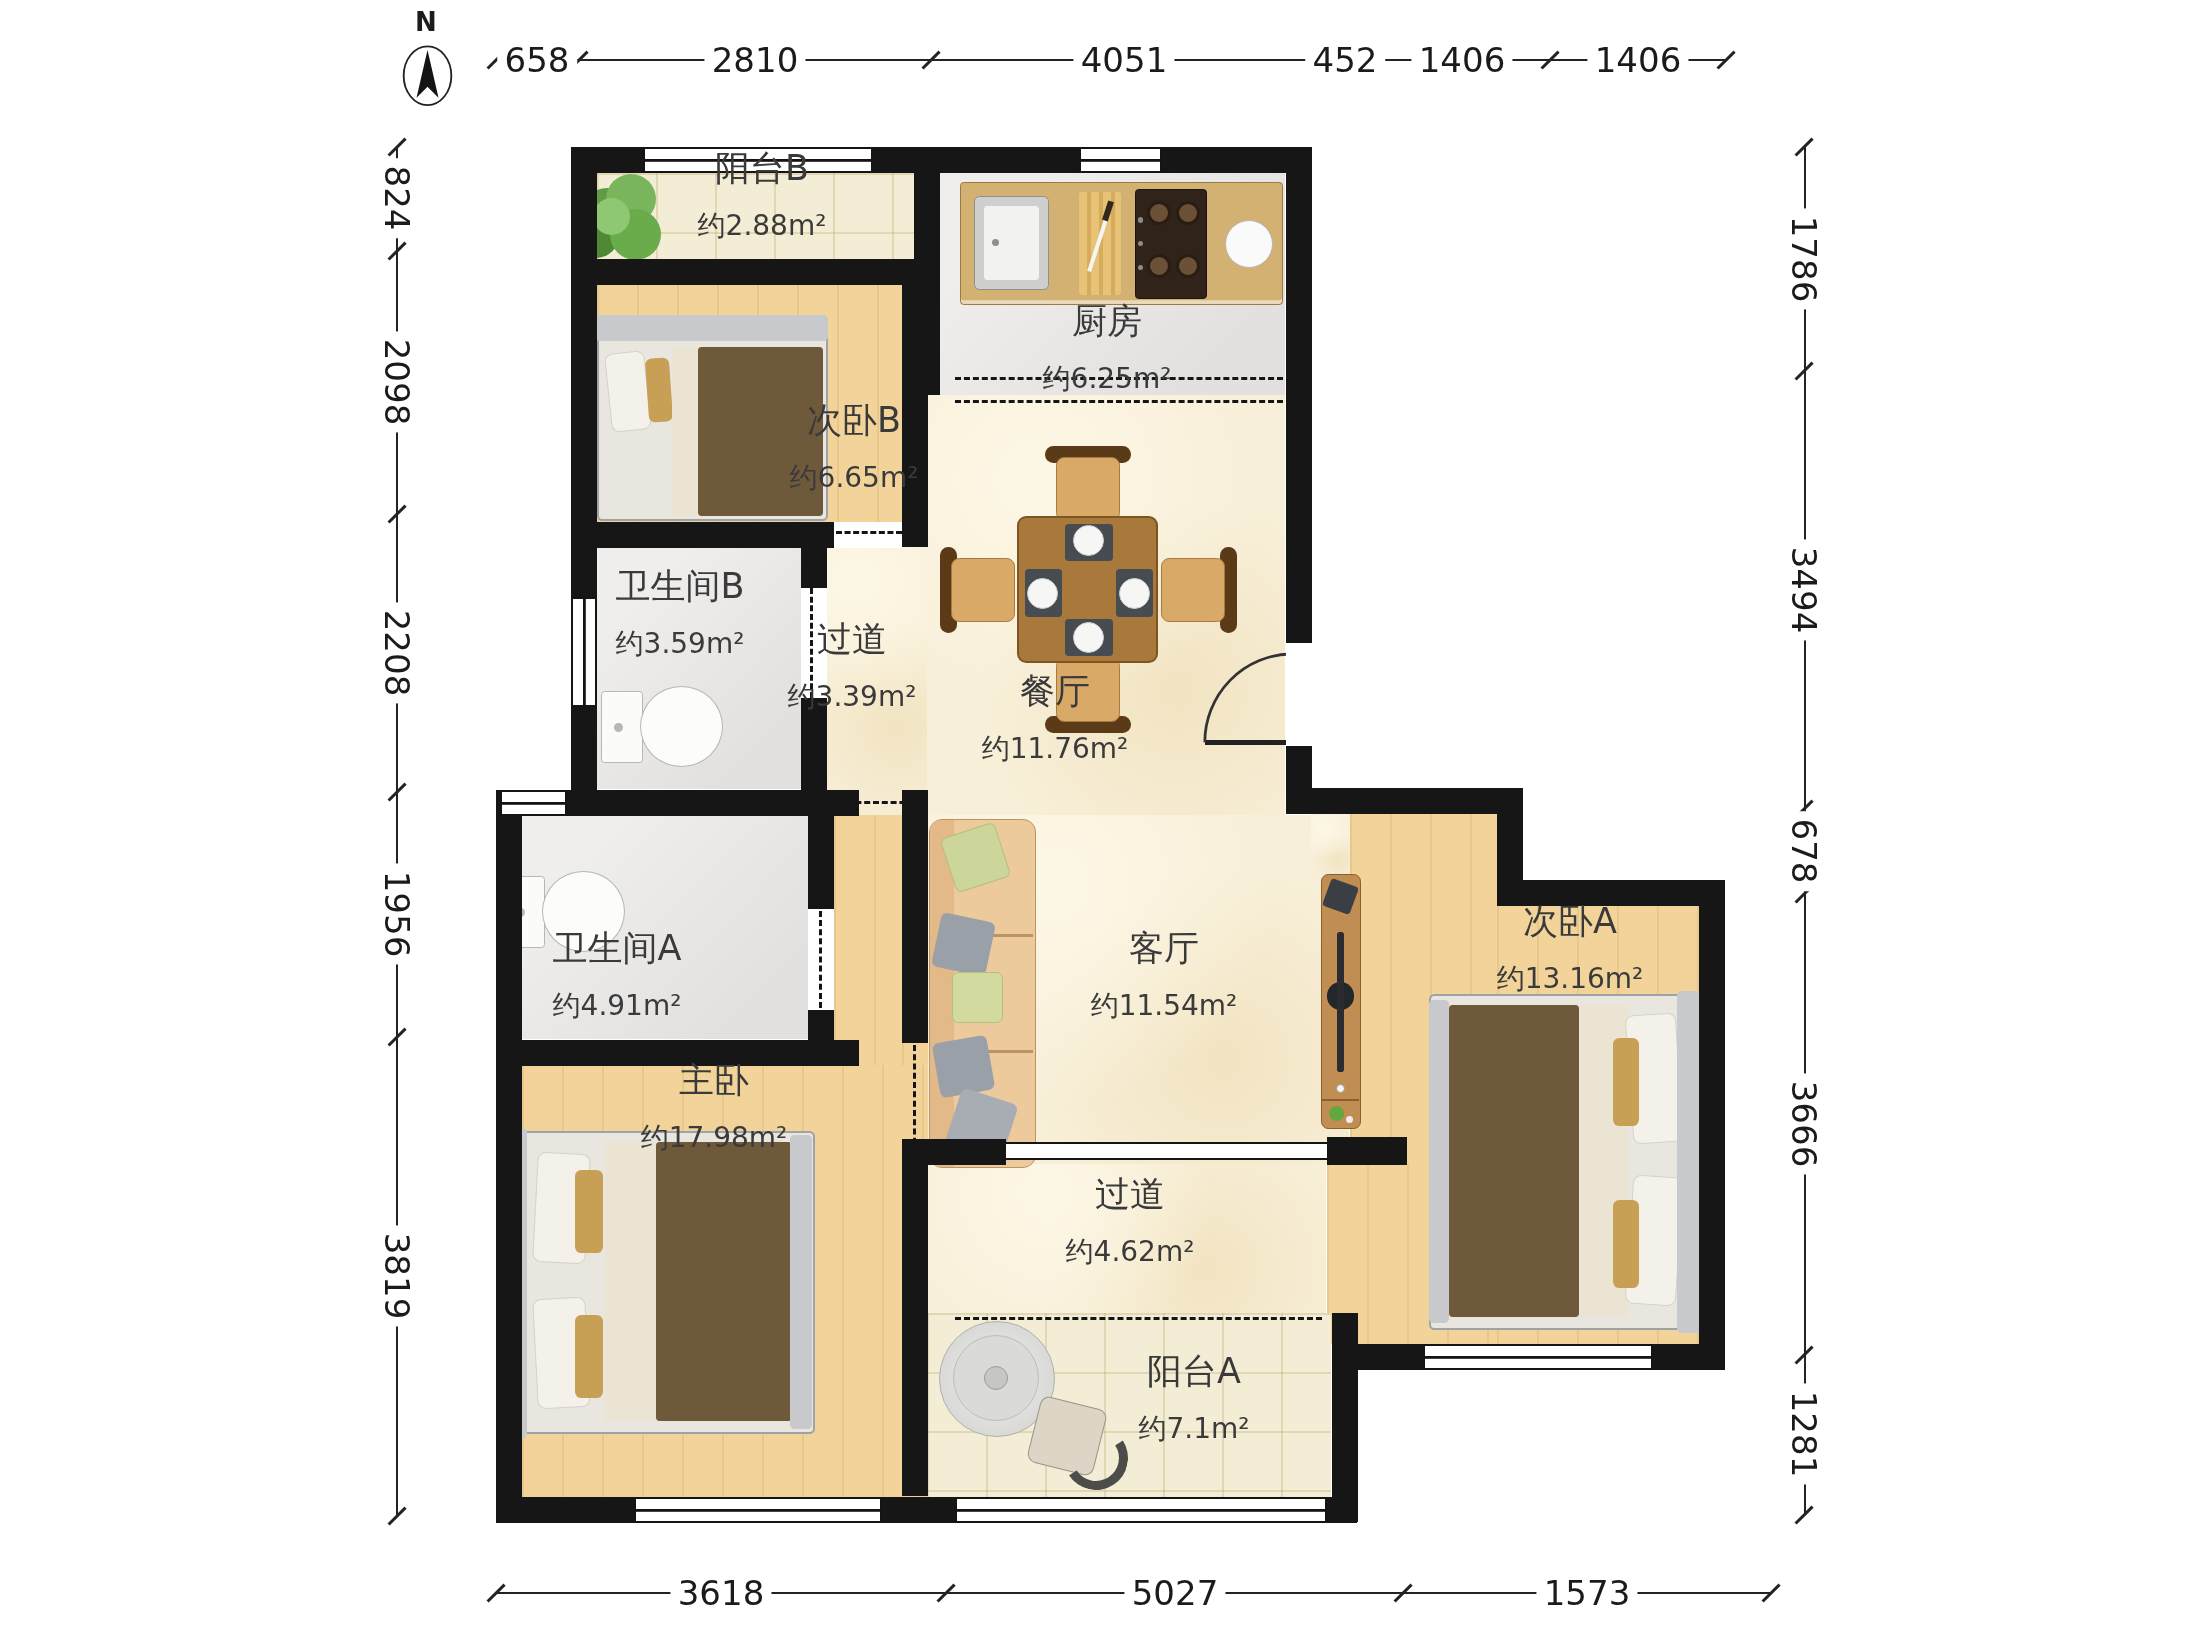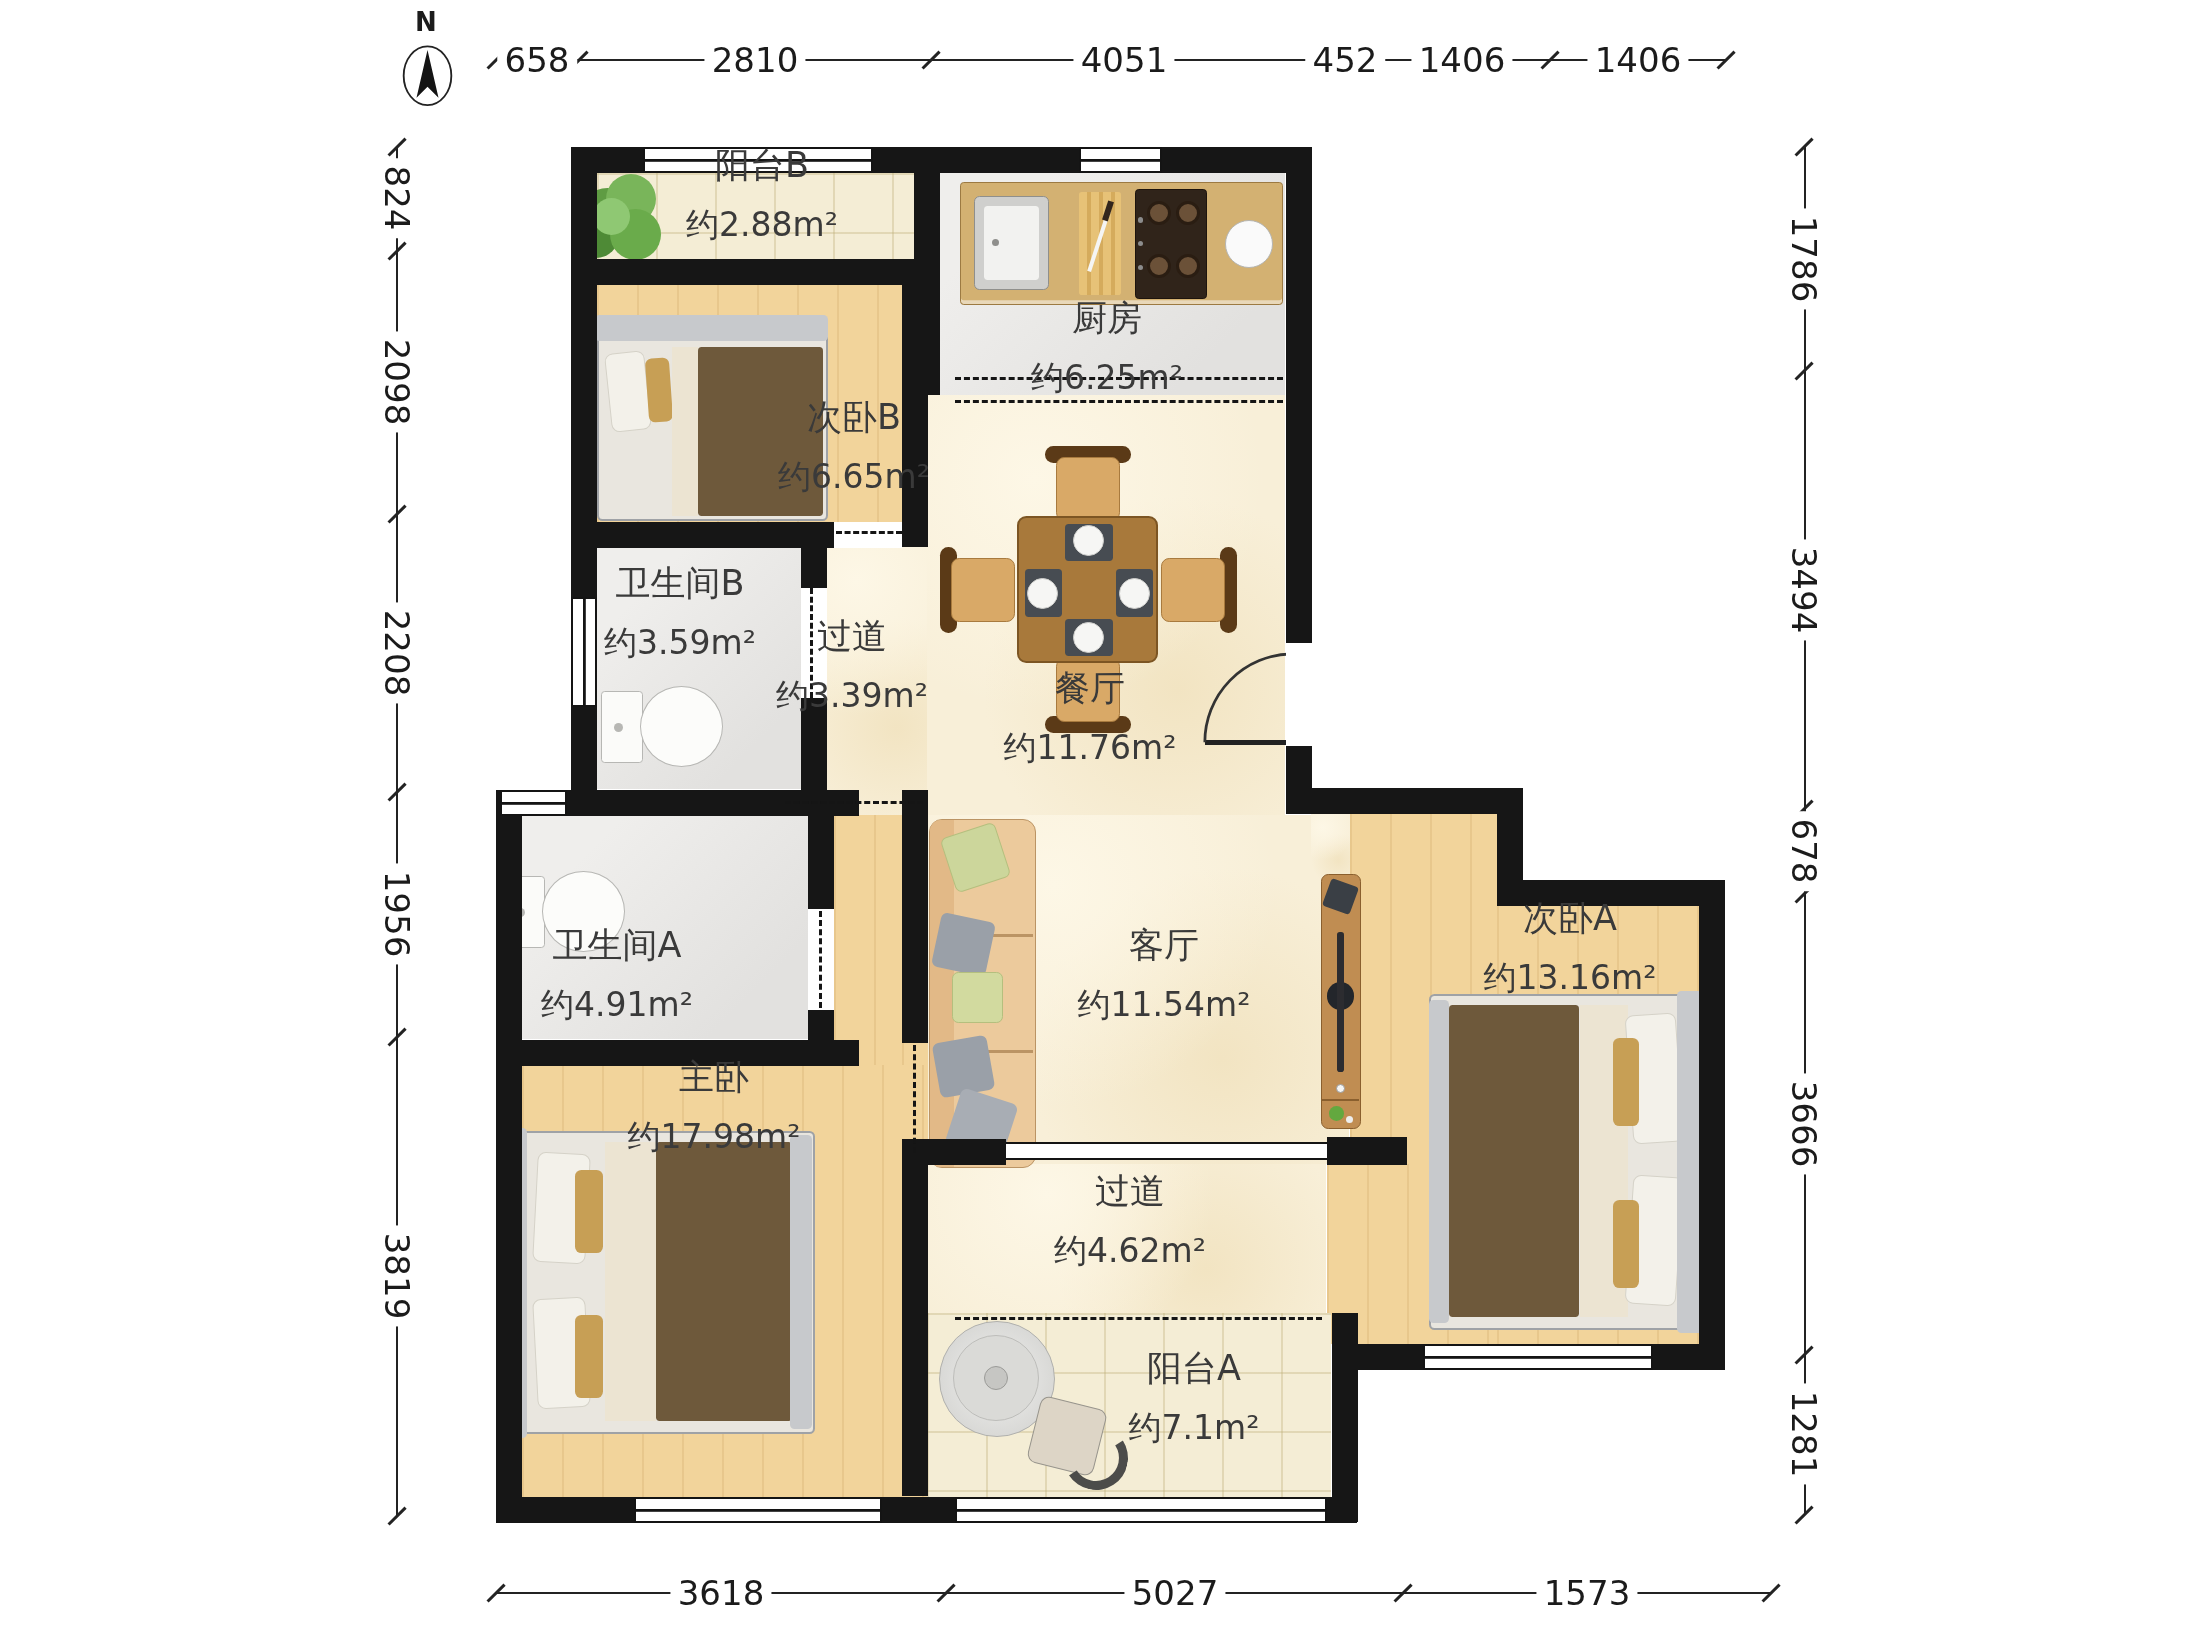--- a/index.html
+++ b/index.html
@@ -14,21 +14,21 @@
   
   .wall{background:#161616;}
   .win{background:#ffffff;border:2.8px solid #141414;}
   .win-h{background-image:linear-gradient(#141414,#141414);background-size:100% 2.8px;background-position:center;background-repeat:no-repeat;}
   .win-v{background-image:linear-gradient(#141414,#141414);background-size:2.8px 100%;background-position:center;background-repeat:no-repeat;}
   .dh{border-top:3.7px dashed #151515;}
   .dv{border-left:3.7px dashed #151515;}
   .beam{background:#fff;border-top:2.8px solid #141414;border-bottom:2.8px solid #141414;}
   
   .room-label{transform:translate(-50%,-50%);text-align:center;color:#3a3a3a;font-size:35px;line-height:1.18;white-space:nowrap;z-index:40;}
-  .room-label .area{font-size:33px;margin-top:20px;}
+  .room-label .area{font-size:28px;margin-top:20px;}
   
   .dlh{height:1.8px;background:#232323;}
   .dlv{width:1.8px;background:#232323;}
   .tick{width:2.8px;height:24px;background:#232323;transform:translate(-50%,-50%) rotate(45deg);}
   .dimnum{transform:translate(-50%,-50%);background:#fff;padding:0 7.3px;font-size:34px;color:#1b1b1b;z-index:30;}
   .dimnum.v{transform:translate(-50%,-50%) rotate(90deg);}
   
   .frame{border:2.8px solid #9fa2a6;background:#e9e6df;border-radius:5.5px;}
   .board{background:#c7c9cc;border-radius:4.6px;}
   .blanket{background:#6e593b;border-radius:3.7px;}
@@ -257,21 +257,21 @@
     <div class="area">约6.65m²</div>
   </div>
   <div class="abs room-label" style="left:680px;top:613px">
     <div>卫生间B</div>
     <div class="area">约3.59m²</div>
   </div>
   <div class="abs room-label" style="left:852px;top:666px">
     <div>过道</div>
     <div class="area">约3.39m²</div>
   </div>
-  <div class="abs room-label" style="left:1090px;top:718px">
+  <div class="abs room-label" style="left:1055px;top:718px">
     <div>餐厅</div>
     <div class="area">约11.76m²</div>
   </div>
   <div class="abs room-label" style="left:617px;top:975px">
     <div>卫生间A</div>
     <div class="area">约4.91m²</div>
   </div>
   <div class="abs room-label" style="left:1164px;top:975px">
     <div>客厅</div>
     <div class="area">约11.54m²</div>

